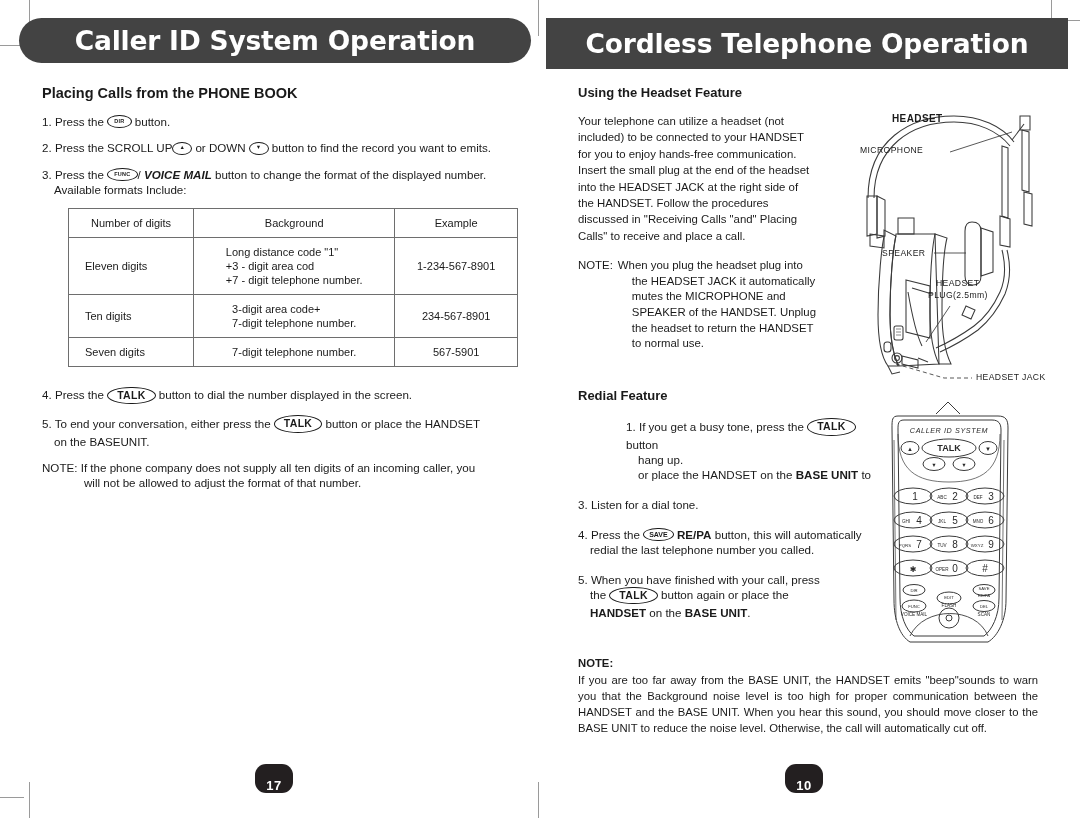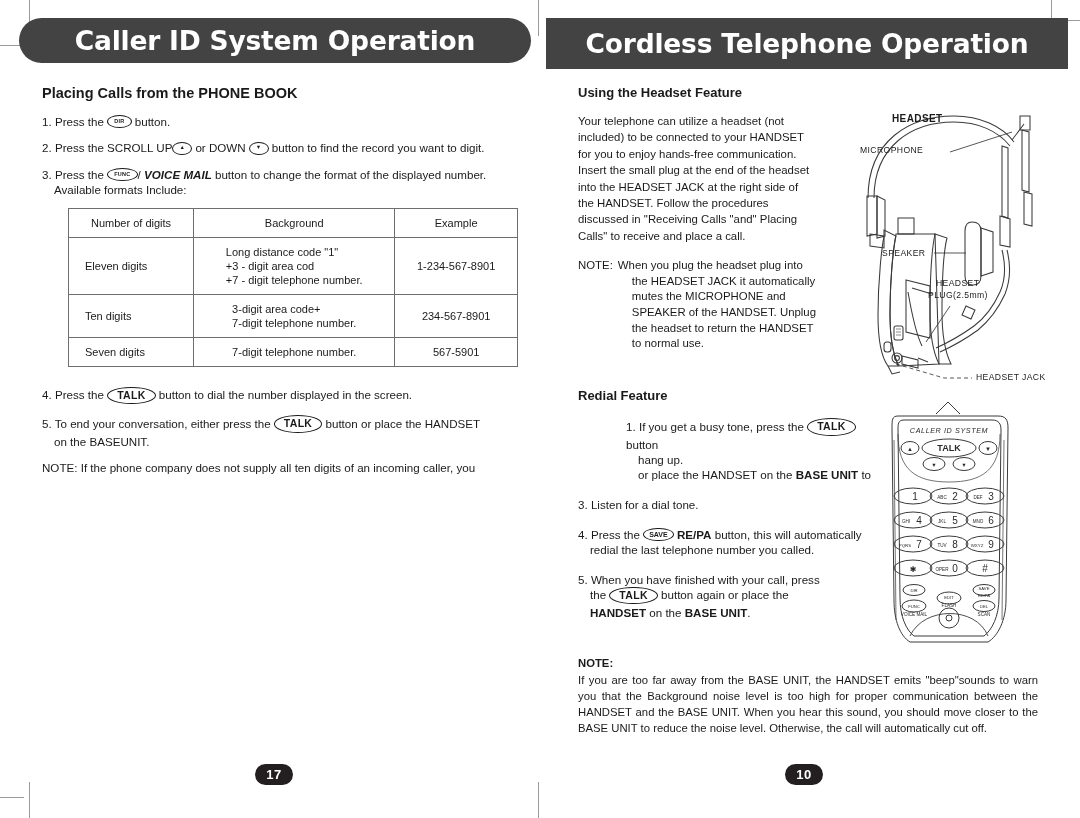--- a/index.html
+++ b/index.html
@@ -117,22 +117,22 @@
   .bottom-note .nlabel{font-weight:bold;display:block;margin-bottom:1px;}
 
   
   .pagenum{
     position:absolute;
     background:#231f20;
     color:#fff;
     font-weight:bold;
     font-size:13px;
     border-radius:11px;
-    width:38px;height:21px;
-    display:flex;align-items:center;justify-content:center;
+    width:38px;height:29px;
+    display:flex;align-items:flex-end;justify-content:center;
     letter-spacing:.4px;
   }
 
   
   .diagram{position:absolute;}
   .dlabel{
     position:absolute;
     font-size:8.6px;
     letter-spacing:.4px;
     white-space:nowrap;
@@ -167,21 +167,21 @@
       <span>Press the</span>
       <span class="key tiny">DIR</span>
       <span>button.</span>
     </div>
 
     <div class="step">
       <span class="num">2.</span>
       <span>Press the SCROLL UP</span><span class="key tiny">▲</span>
       <span>or DOWN</span>
       <span class="key tiny">▼</span>
-      <span>button to find the record you want to digit.</span>
+      <span>button to find the record you want to emits.</span>
     </div>
 
     <div class="step">
       <span class="num">3.</span>
       <span>Press the</span>
       <span class="key tiny">FUNC</span><span>/</span>
       <i>VOICE MAIL</i>
       <span>button to change the format of the displayed number.</span>
       <span class="indent">Available formats Include:</span>
     </div>
@@ -235,20 +235,21 @@
       <span class="num">5.</span>
       <span>To end your conversation, either press the</span>
       <span class="key talk">TALK</span>
       <span>button  or place the HANDSET</span>
       <span class="indent">on the BASEUNIT.</span>
     </div>
 
     <div class="step" style="margin-top:6px;">
       <span>NOTE:</span>
       <span>If the phone company does not supply all ten digits of an incoming caller, you</span>
+      <span style="display:block;padding-left:42px;">will not be allowed to adjust the format of that number.</span>
     </div>
   </div>
 
   <div class="pagenum" style="left:255px;top:764px;">
     <span>17</span>
   </div>
 </div>
 
 <div class="page page-right">
 

